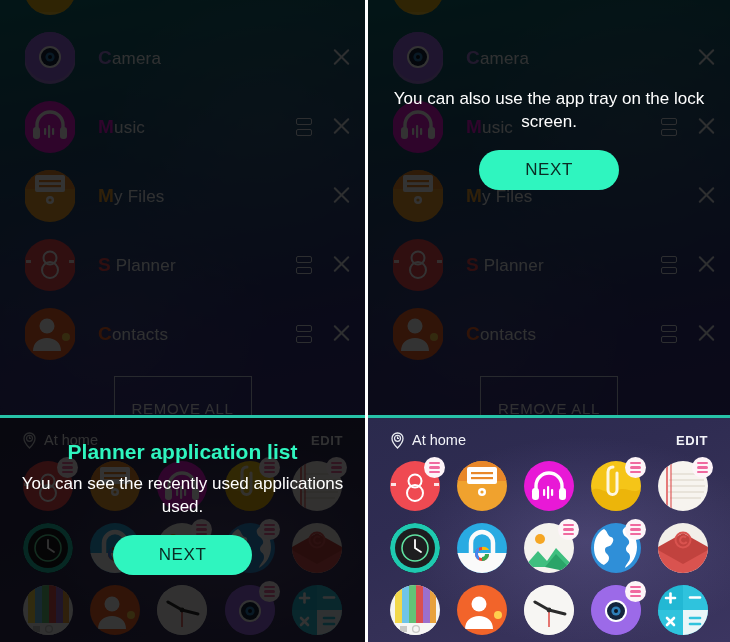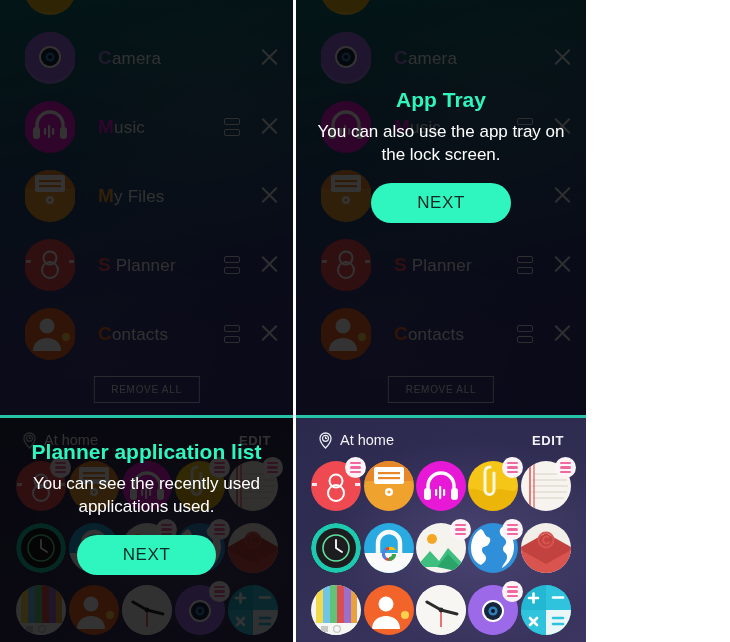--- a/index.html
+++ b/index.html
@@ -1,21 +1,21 @@
 <!DOCTYPE html>
 <html><head>
 <meta charset="utf-8">
 <style>
   * { box-sizing: border-box; margin:0; padding:0; }
   html,body { width:730px; height:642px; background:#ffffff; overflow:hidden;
     font-family:"Liberation Sans", sans-serif; }
 
   .screen { position:absolute; width:730px; height:642px; display:flex; }
 
-  .panel { position:relative; width:293px; height:642px; overflow:hidden; background:#0f766e; }
+  .panel { position:relative; width:365px; height:642px; overflow:hidden; background:#0f766e; }
   .panel.left  { left:0; }
   .panel.right { left:0; border-left:3px solid #ffffff; }
 
   
   .recents {
     position:absolute; left:0; top:0; width:100%; height:418px;
     background:linear-gradient(170deg,#0f6b74 0%,#14656f 8%,#1d5170 30%,#2b3f77 58%,#34357c 78%,#3a3580 100%);
     overflow:hidden;
   }
   .recents::after{ 
@@ -38,22 +38,22 @@
 
   .split-ic{ width:16px; height:18px; position:relative; }
   .split-ic i{ position:absolute; left:0; width:16px; height:7px; border:1.6px solid #dfe6ee; border-radius:2px; display:block;}
   .split-ic i:first-child{ top:0; }
   .split-ic i:last-child{ bottom:0; }
   .x-ic{ width:19px; height:19px; position:relative; }
   .x-ic:before,.x-ic:after{ content:""; position:absolute; left:-1px; top:8px; width:21px; height:2px; background:#e4eaf0; border-radius:2px;}
   .x-ic:before{ transform:rotate(45deg);} .x-ic:after{ transform:rotate(-45deg);}
 
   .removeall{ position:absolute; z-index:4; left:50%; transform:translateX(-50%); top:376px;
-    border:1px solid #c9cfe4; color:#eef1f8; font-size:10px; letter-spacing:.7px;
-    padding:7px 17px; background:transparent; }
+    border:1px solid #c9cfe4; color:#eef1f8; font-size:15px; letter-spacing:.7px;
+    padding:23px 17px; background:transparent; }
 
   
   .tray{ position:absolute; left:0; bottom:0; width:100%; height:224px;
     background:linear-gradient(160deg,#2b2a4d 0%,#2f2c52 35%,#343056 60%,#3b3560 100%); overflow:hidden; }
   .tray::before{ content:""; position:absolute; inset:0;
     background:radial-gradient(ellipse at 60% 55%, rgba(150,140,210,.22), transparent 60%); }
   .tray-head{ position:absolute; top:10px; left:0; width:100%; height:24px;
     display:flex; align-items:center; justify-content:space-between; padding:0 22px; z-index:3;}
   .tray-head .home{ display:flex; align-items:center; gap:7px; color:#f2f3f8; font-size:14.5px;}
   .pin{ width:15px; height:17px; position:relative; }
@@ -747,18 +747,17 @@
                     <line x1="32" y1="39" x2="42" y2="39"></line>
                   </g>
                 </svg></div>
             </span>
           </div>
         </div>
     </div>
 
     <div class="dim" style="bottom:224px; top:0; inset:auto; left:0; width:100%; height:418px;"></div>
     <div class="coach" style="top:88px;">
-      <h2>App Tray</h2>
       <p>You can also use the app tray on the lock screen.</p>
       <button class="nextbtn">NEXT</button>
     </div>
   </div>
 </div>
 
 </body></html>

